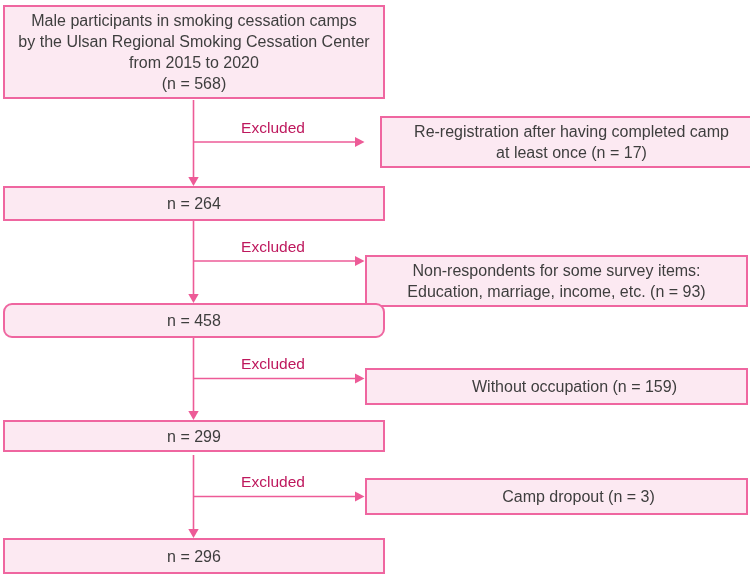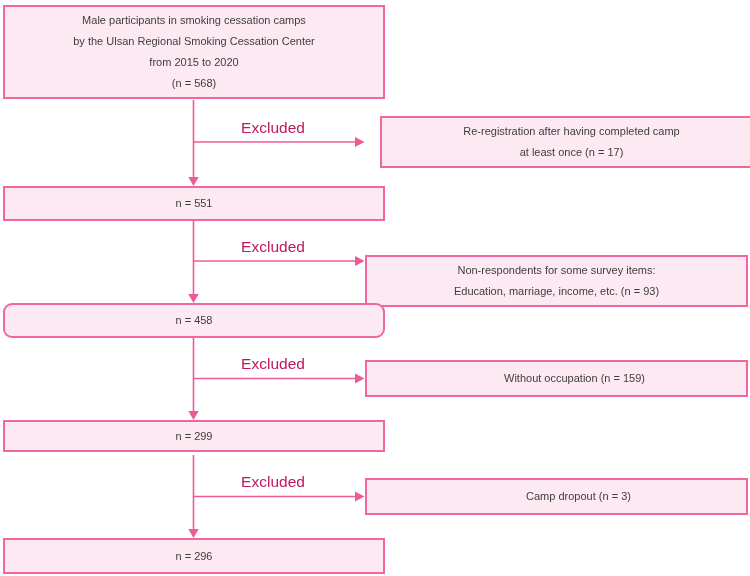--- a/index.html
+++ b/index.html
@@ -21,21 +21,21 @@
     position:absolute;
     box-sizing:border-box;
     border:2px solid #ef66a0;
     background:#fce9f2;
     color:#3e3e3e;
     display:flex;
     align-items:center;
     justify-content:center;
     text-align:center;
     white-space:pre-line;
-    font-size:11px;
+    font-size:16px;
     line-height:21px;
   }
   .main{left:3px;width:382px;}
   .side{left:365px;width:383px;}
   .excluded-label{
     position:absolute;
     left:198px;
     width:150px;
     text-align:center;
     color:#be185d;
@@ -70,28 +70,28 @@
   </svg>
 
   <div class="box main" style="top:5px;height:94px;">Male participants in smoking cessation camps
 by the Ulsan Regional Smoking Cessation Center
 from 2015 to 2020
 (n = 568)</div>
 
   <div class="excluded-label" style="top:118px;">Excluded</div>
   <div class="box side" style="top:116px;height:52px;margin-left:15px;">Re-registration after having completed camp
 at least once (n = 17)</div>
-  <div class="box main" style="top:186px;height:35px;">n = 551</div>
+  <div class="box main" style="top:186px;height:35px;">n = 264</div>
 
   <div class="excluded-label" style="top:237px;">Excluded</div>
   <div class="box side" style="top:235px;height:52px;margin-top:20px;">Non-respondents for some survey items:
 Education, marriage, income, etc. (n = 93)</div>
   <div class="box main" style="top:303px;height:35px;border-radius:9px;">n = 458</div>
 
   <div class="excluded-label" style="top:354px;">Excluded</div>
-  <div class="box side" style="top:360px;height:37px;padding-left:36px;">Without occupation (n = 159)</div>
+  <div class="box side" style="top:368px;height:37px;padding-left:36px;">Without occupation (n = 159)</div>
   <div class="box main" style="top:420px;height:32px;">n = 299</div>
 
   <div class="excluded-label" style="top:472px;">Excluded</div>
   <div class="box side" style="top:478px;height:37px;padding-left:44px;">Camp dropout (n = 3)</div>
   <div class="box main" style="top:538px;height:36px;">n = 296</div>
 
 </div>
 
 </body></html>

